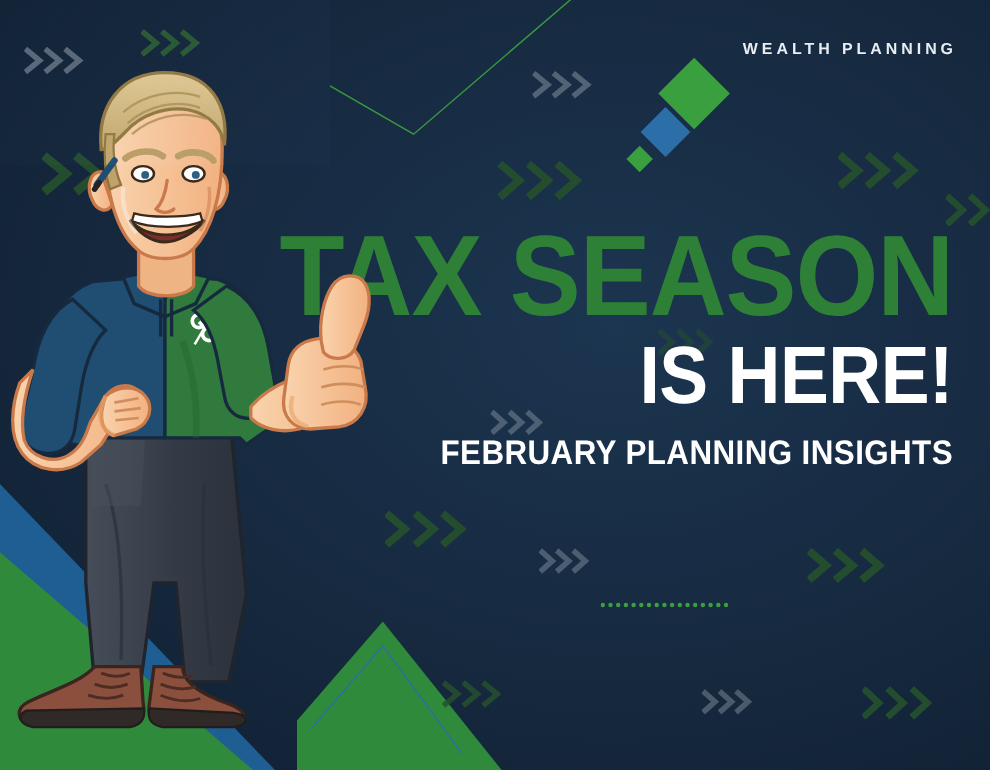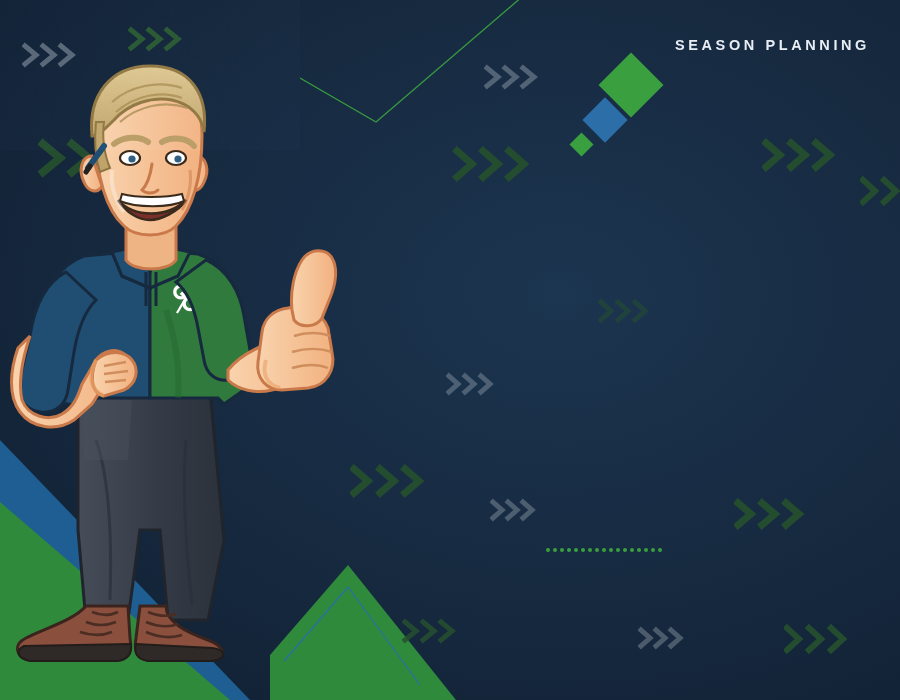--- a/index.html
+++ b/index.html
@@ -235,23 +235,28 @@
         <circle cx="79" cy="4" r="2"></circle>
       <circle cx="86" cy="4" r="2"></circle>
         <circle cx="93" cy="4" r="2"></circle>
         <circle cx="100" cy="4" r="2"></circle>
       <circle cx="107" cy="4" r="2"></circle>
         <circle cx="114" cy="4" r="2"></circle>
     </g>
   </svg>
 
   <div id="logo">
-    <div class="tag">SEASON PLANNING</div>
+    <div class="tag">WEALTH PLANNING</div>
   </div>
 
+  <div id="headline">
+    <div id="h1">TAX SEASON</div>
+    <div id="h2">IS HERE!</div>
+    <div id="h3">FEBRUARY PLANNING INSIGHTS</div>
+  </div>
 
   <svg id="character" viewBox="0 0 380 640">
     <defs>
       <linearGradient id="skinG" x1="0" y1="0" x2="1" y2="0">
         <stop offset="0%" stop-color="#f9d3ad"></stop>
           <stop offset="100%" stop-color="#f2b180"></stop>
       </linearGradient>
       <linearGradient id="hairG" x1="0" y1="0" x2="0" y2="1">
         <stop offset="0%" stop-color="#ddc68f"></stop>
           <stop offset="100%" stop-color="#bfa369"></stop>

